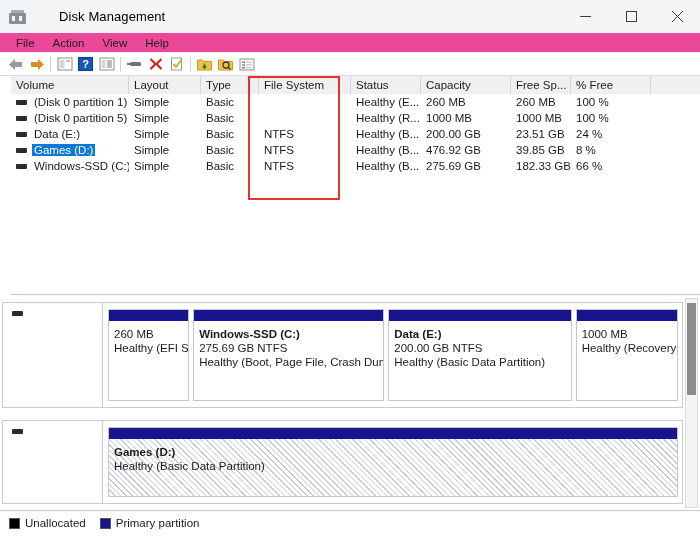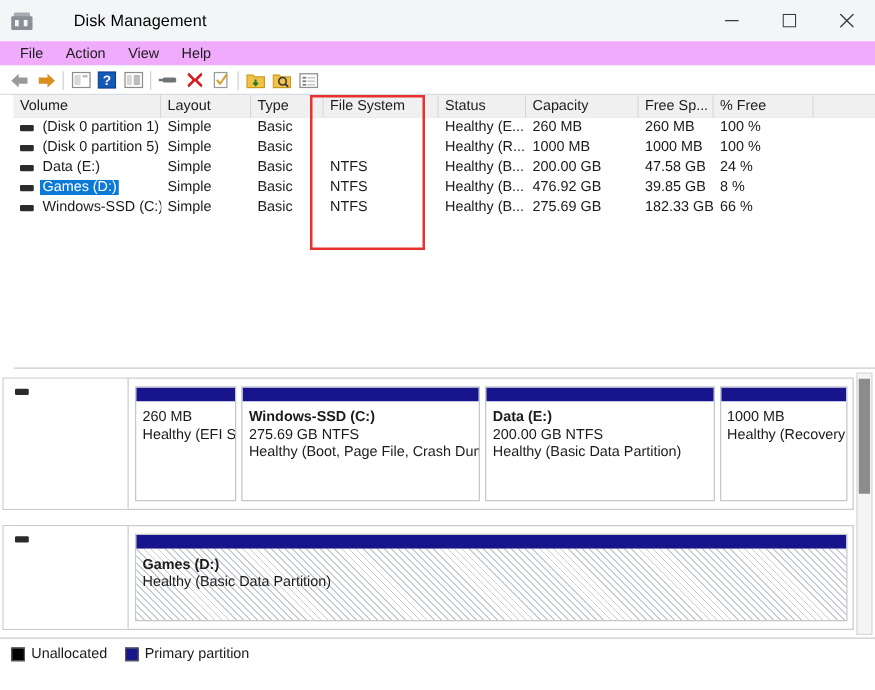--- a/index.html
+++ b/index.html
@@ -37,21 +37,21 @@
   .title-icon .d1{ left:3px; } .title-icon .d2{ left:10px; }
   .title-text{ font-size:13px; color:#000000; letter-spacing:.1px;margin-left:24px; }
   .wincontrols{ position:absolute; right:0; top:0; height:33px; display:flex; }
   .wc{ width:46px; height:33px; display:flex; align-items:center; justify-content:center;
        color:#3b3b3b; font-size:12px; }
   .wc svg{ display:block; }
 
   
   .menubar{
     position:absolute; left:0; top:33px; width:700px; height:20px;
-    background:#f0abfc; display:flex; align-items:center; padding-left:7px;
+    background:#ec4899; display:flex; align-items:center; padding-left:7px;
     border-bottom:1px solid #eceff1;
   }
   .menu-item{ font-size:11.5px; color:#1c1c1c; padding:1px 9px; }
 
   
   .toolbar{
     position:absolute; left:0; top:53px; width:700px; height:23px;
     background:#ffffff; display:flex; align-items:center; padding-left:5px;
     border-bottom:1px solid #d9dde1;
   }
@@ -295,21 +295,21 @@
         <div class="row">
           <div class="vol-cell" style="width: 118px;">
             <div class="vol-icon"></div>
             <span class="vol-label">Data (E:)</span>
           </div>
           <div class="cell" style="width: 72px;">Simple</div>
           <div class="cell" style="width: 58px;">Basic</div>
           <div class="cell" style="width: 92px;">NTFS</div>
           <div class="cell" style="width: 70px;">Healthy (B...</div>
           <div class="cell" style="width: 90px;">200.00 GB</div>
-          <div class="cell" style="width: 60px;">47.58 GB</div>
+          <div class="cell" style="width: 60px;">23.51 GB</div>
           <div class="cell" style="width: 80px;">24 %</div>
         </div>
         <div class="row selected">
           <div class="vol-cell" style="width: 118px;">
             <div class="vol-icon"></div>
             <span class="vol-label">Games (D:)</span>
           </div>
           <div class="cell" style="width: 72px;">Simple</div>
           <div class="cell" style="width: 58px;">Basic</div>
           <div class="cell" style="width: 92px;">NTFS</div>

